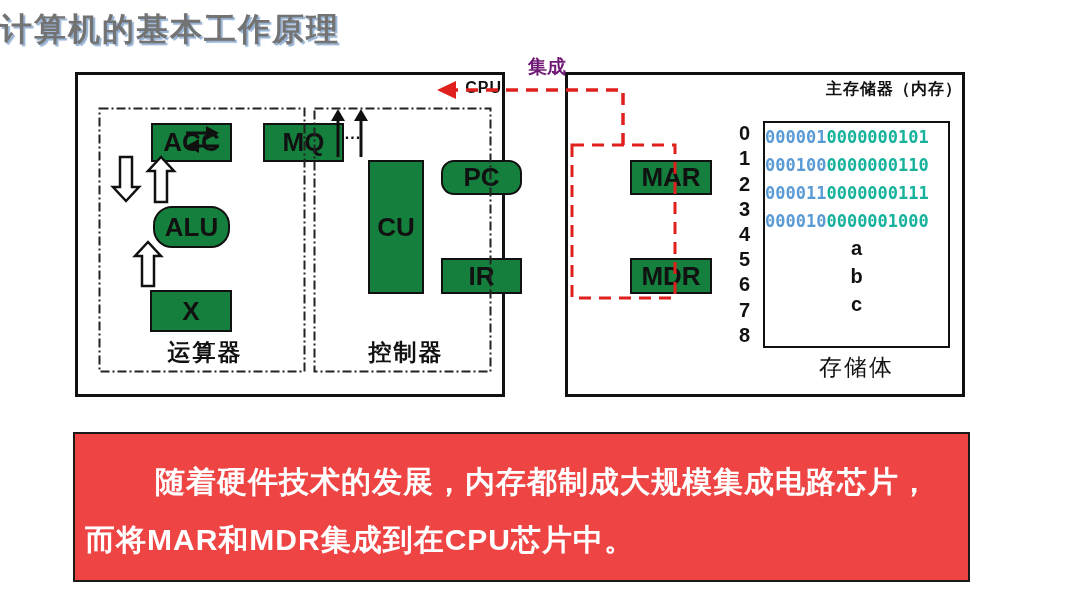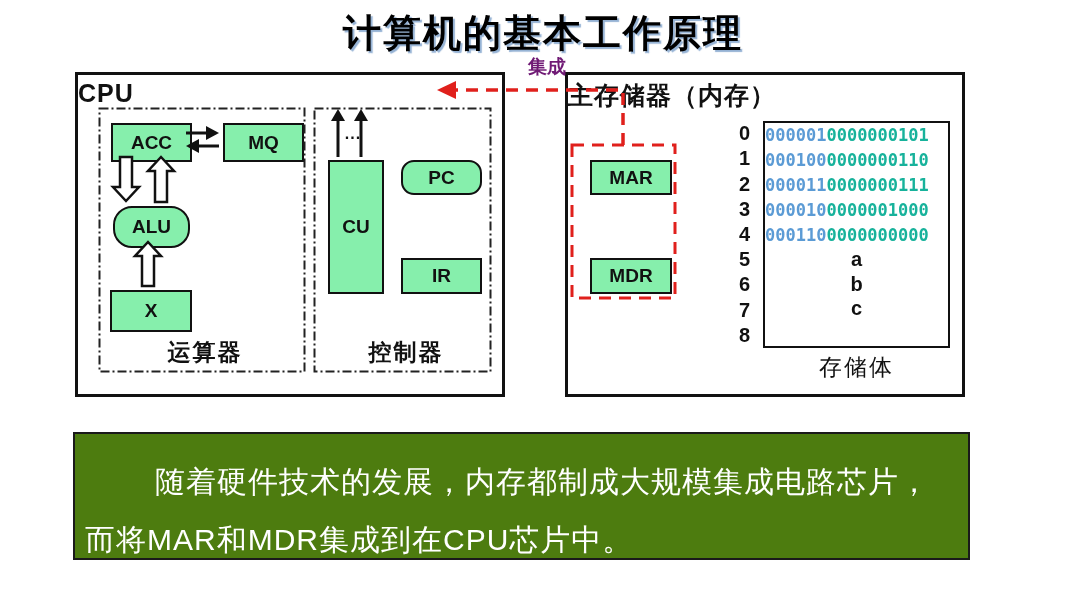--- a/index.html
+++ b/index.html
@@ -1,30 +1,30 @@
 <!DOCTYPE html>
 <html><head>
 <meta charset="utf-8">
 <style>
   html,body{margin:0;padding:0;background:#fff;}
   #canvas{position:relative;width:1086px;height:597px;background:#ffffff;overflow:hidden;
           font-family:"Liberation Sans",sans-serif;color:#111;}
   .abs{position:absolute;box-sizing:border-box;}
 
-  #title{top:8px;left:0;width:100%;text-align:center;font-size:38px;font-weight:bold;
-         color:#000000;letter-spacing:2px;text-shadow:2px 2px 1px rgba(21,85,159,0.45);}
+  #title{top:8px;left:0;width:100%;text-align:left;font-size:32px;font-weight:bold;
+         color:#737373;letter-spacing:2px;text-shadow:2px 2px 1px rgba(21,85,159,0.45);}
 
   .panel{border:3px solid #111;background:#fff;}
   #cpu-panel{left:75px;top:72px;width:430px;height:325px;}
   #mem-panel{left:565px;top:72px;width:400px;height:325px;}
-  .panel-title{position:absolute;top:4px;left:0;width:100%;text-align:left;
-               font-size:25px;font-weight:bold;letter-spacing:1px;}
+  .panel-title{position:absolute;top:4px;left:0;width:100%;text-align:right;
+               font-size:16px;font-weight:bold;letter-spacing:1px;}
 
-  .reg-box{position:absolute;border:2px solid #111;background:#86efac;display:flex;
-           align-items:center;justify-content:center;font-size:19px;font-weight:bold;}
+  .reg-box{position:absolute;border:2px solid #111;background:#15803d;display:flex;
+           align-items:center;justify-content:center;font-size:26px;font-weight:bold;margin-left:40px;}
   
   #acc-box{left:33px;top:48px;width:77px;height:35px;}
   #mq-box{left:145px;top:48px;width:77px;height:35px;}
   #alu-box{left:35px;top:131px;width:73px;height:38px;border-radius:19px;}
   #x-box{left:32px;top:215px;width:78px;height:38px;}
   #cu-box{left:250px;top:85px;width:52px;height:130px;}
   #pc-box{left:323px;top:85px;width:77px;height:31px;border-radius:13px;}
   #ir-box{left:323px;top:183px;width:77px;height:32px;}
   #cu-dots{left:252px;top:50px;width:46px;text-align:center;font-size:16px;font-weight:bold;letter-spacing:1px;}
   .unit-label{position:absolute;text-align:center;font-size:23px;font-weight:bold;letter-spacing:2px;}
@@ -46,22 +46,22 @@
   .opcode{color:#5b9bd5;}
   .operand{color:#17b29b;}
   #bank-label{left:195px;top:277px;width:187px;text-align:center;font-size:23px;
               font-weight:normal;letter-spacing:2px;}
 
   #integration-label{left:504px;top:54px;width:62px;text-align:right;font-size:19px;
                      font-weight:bold;color:#701a75;z-index:12;}
 
   #overlay{left:0;top:0;width:1086px;height:597px;z-index:10;pointer-events:none;}
 
-  #note-box{left:73px;top:432px;width:897px;height:128px;background:#4d7c0f;
-            border:2px solid #1a1a1a;color:#fff;font-weight:normal;font-size:30px;
+  #note-box{left:73px;top:432px;width:897px;height:150px;background:#ef4444;
+            border:2px solid #1a1a1a;color:#fff;font-weight:bold;font-size:30px;
             line-height:52px;letter-spacing:1px;}
   #note-line1{margin-top:22px;padding-left:80px;}
   #note-line2{margin-top:6px;padding-left:10px;}
 </style>
 </head>
 <body>
 
 <div id="canvas">
 
   <div id="title" class="abs">计算机的基本工作原理</div>
@@ -128,24 +128,20 @@
           <span class="operand">0000000110</span>
       </div>
       <div class="mem-row bin">
         <span class="opcode">000011</span>
           <span class="operand">0000000111</span>
       </div>
       <div class="mem-row bin">
         <span class="opcode">000010</span>
           <span class="operand">0000001000</span>
       </div>
-      <div class="mem-row bin">
-        <span class="opcode">000110</span>
-          <span class="operand">0000000000</span>
-      </div>
       <div class="mem-row letter">a</div>
       <div class="mem-row letter">b</div>
       <div class="mem-row letter">c</div>
       <div class="mem-row letter"></div>
     </div>
 
     <div id="bank-label" class="abs">存储体</div>
   </div>
 
   <div id="integration-label" class="abs">集成</div>

